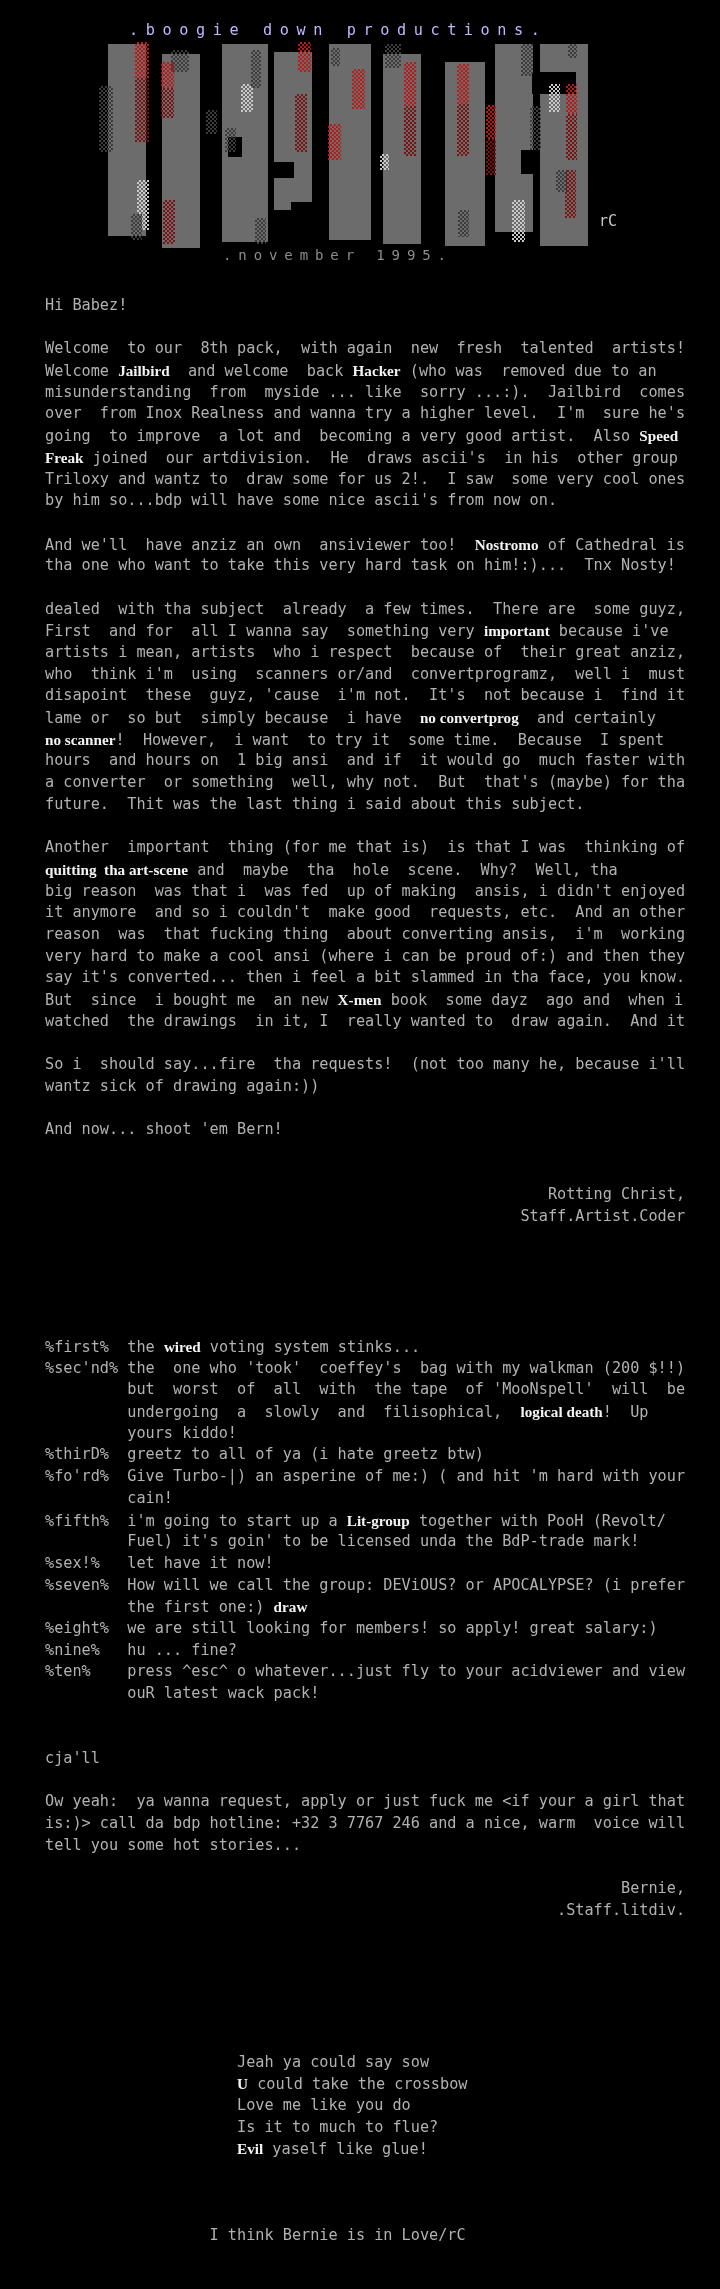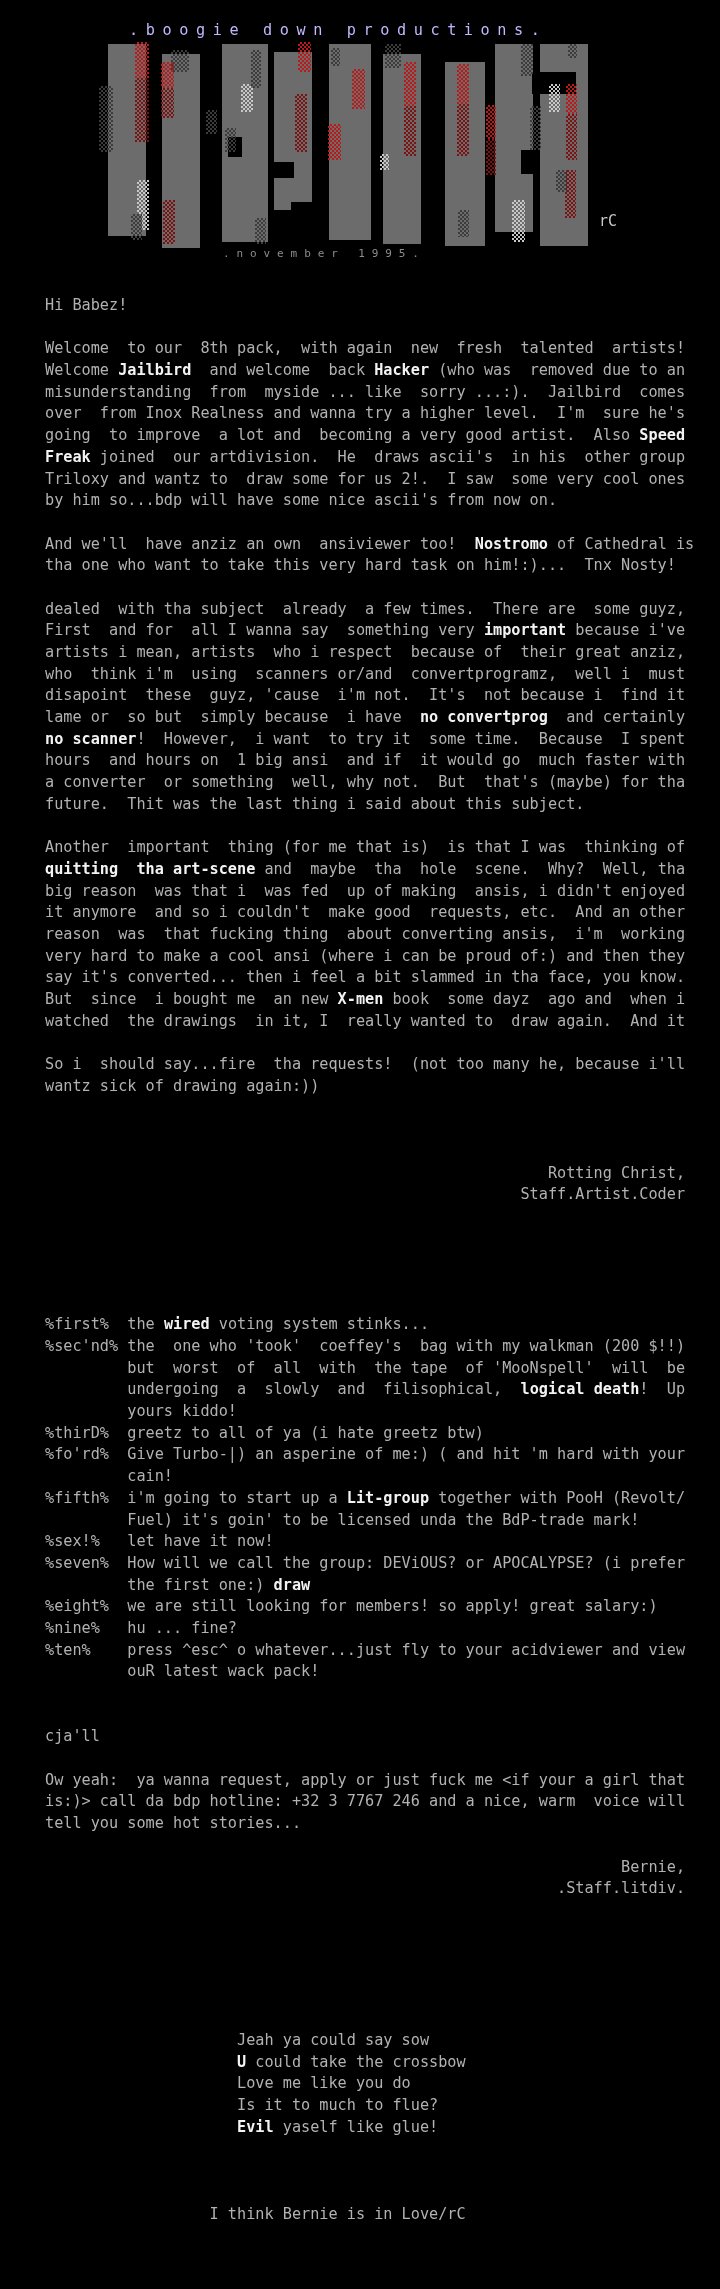--- a/index.html
+++ b/index.html
@@ -1,30 +1,30 @@
 <!DOCTYPE html>
 <html><head>
 <meta charset="utf-8">
 <style>
   html,body{margin:0;padding:0;background:#000;}
   #page{position:relative;width:720px;height:2289px;background:#000;overflow:hidden;
         font-family:"DejaVu Sans Mono","Liberation Mono",monospace;}
   #hdr{position:absolute;left:129px;top:21px;font-size:15.2px;letter-spacing:7.6px;
        color:#c4b5fd;white-space:pre;}
-  #date{position:absolute;left:223px;top:247px;font-size:11px;letter-spacing:6.9px;
+  #date{position:absolute;left:223px;top:247px;font-size:14px;letter-spacing:6.9px;
        color:#8d8d8d;white-space:pre;}
   #logo{position:absolute;left:105px;top:42px;width:506px;height:206px;}
   .blk{position:absolute;}
   .solid{background:var(--c);}
   .dither{background-image:conic-gradient(var(--c) 25%, transparent 0 50%, var(--c) 0 75%, transparent 0);
           background-size:4px 4px;}
   #rc{position:absolute;left:477px;top:170px;color:#c9c9c9;font-size:15px;z-index:6;white-space:pre;margin-left:17px;}
   #doc{position:absolute;left:45px;top:295px;}
   .line{white-space:pre;font-size:15.2px;line-height:21.7px;height:21.7px;color:#b2b2b2;}
-  .line .b{color:#f3f3f3;font-weight:bold;}
+  .line .b{color:#f3f3f3;font-weight:bold;font-family:Liberation Serif, serif;}
 </style>
 </head>
 <body>
 
 <div id="page">
   <div id="hdr">.boogie down productions.</div>
   <div id="logo">
     <span id="rc">rC</span>
   <div class="blk solid" style="left: 3px; top: 2px; width: 38px; height: 192px; --c: #6c6c6c;"></div>
       <div class="blk solid" style="left: 57px; top: 12px; width: 38px; height: 194px; --c: #6c6c6c;"></div>
@@ -111,20 +111,21 @@
       <div class="line"><span>it anymore  and so i couldn't  make good  requests, etc.  And an other</span></div>
       <div class="line"><span>reason  was  that fucking thing  about converting ansis,  i'm  working</span></div>
       <div class="line"><span>very hard to make a cool ansi (where i can be proud of:) and then they</span></div>
       <div class="line"><span>say it's converted... then i feel a bit slammed in tha face, you know.</span></div>
       <div class="line"><span>But  since  i bought me  an new </span><span class="b">X-men</span><span> book  some dayz  ago and  when i</span></div>
       <div class="line"><span>watched  the drawings  in it, I  really wanted to  draw again.  And it</span></div>
       <div class="line"><span></span></div>
       <div class="line"><span>So i  should say...fire  tha requests!  (not too many he, because i'll</span></div>
       <div class="line"><span>wantz sick of drawing again:))</span></div>
       <div class="line"><span></span></div>
+      <div class="line"><span>And now... shoot 'em Bern!</span></div>
       <div class="line"><span></span></div>
       <div class="line"><span></span></div>
       <div class="line"><span>                                                       Rotting Christ,</span></div>
       <div class="line"><span>                                                    Staff.Artist.Coder</span></div>
       <div class="line"><span></span></div>
       <div class="line"><span></span></div>
       <div class="line"><span></span></div>
       <div class="line"><span></span></div>
       <div class="line"><span></span></div>
       <div class="line"><span>%first%  the </span><span class="b">wired</span><span> voting system stinks...</span></div>

